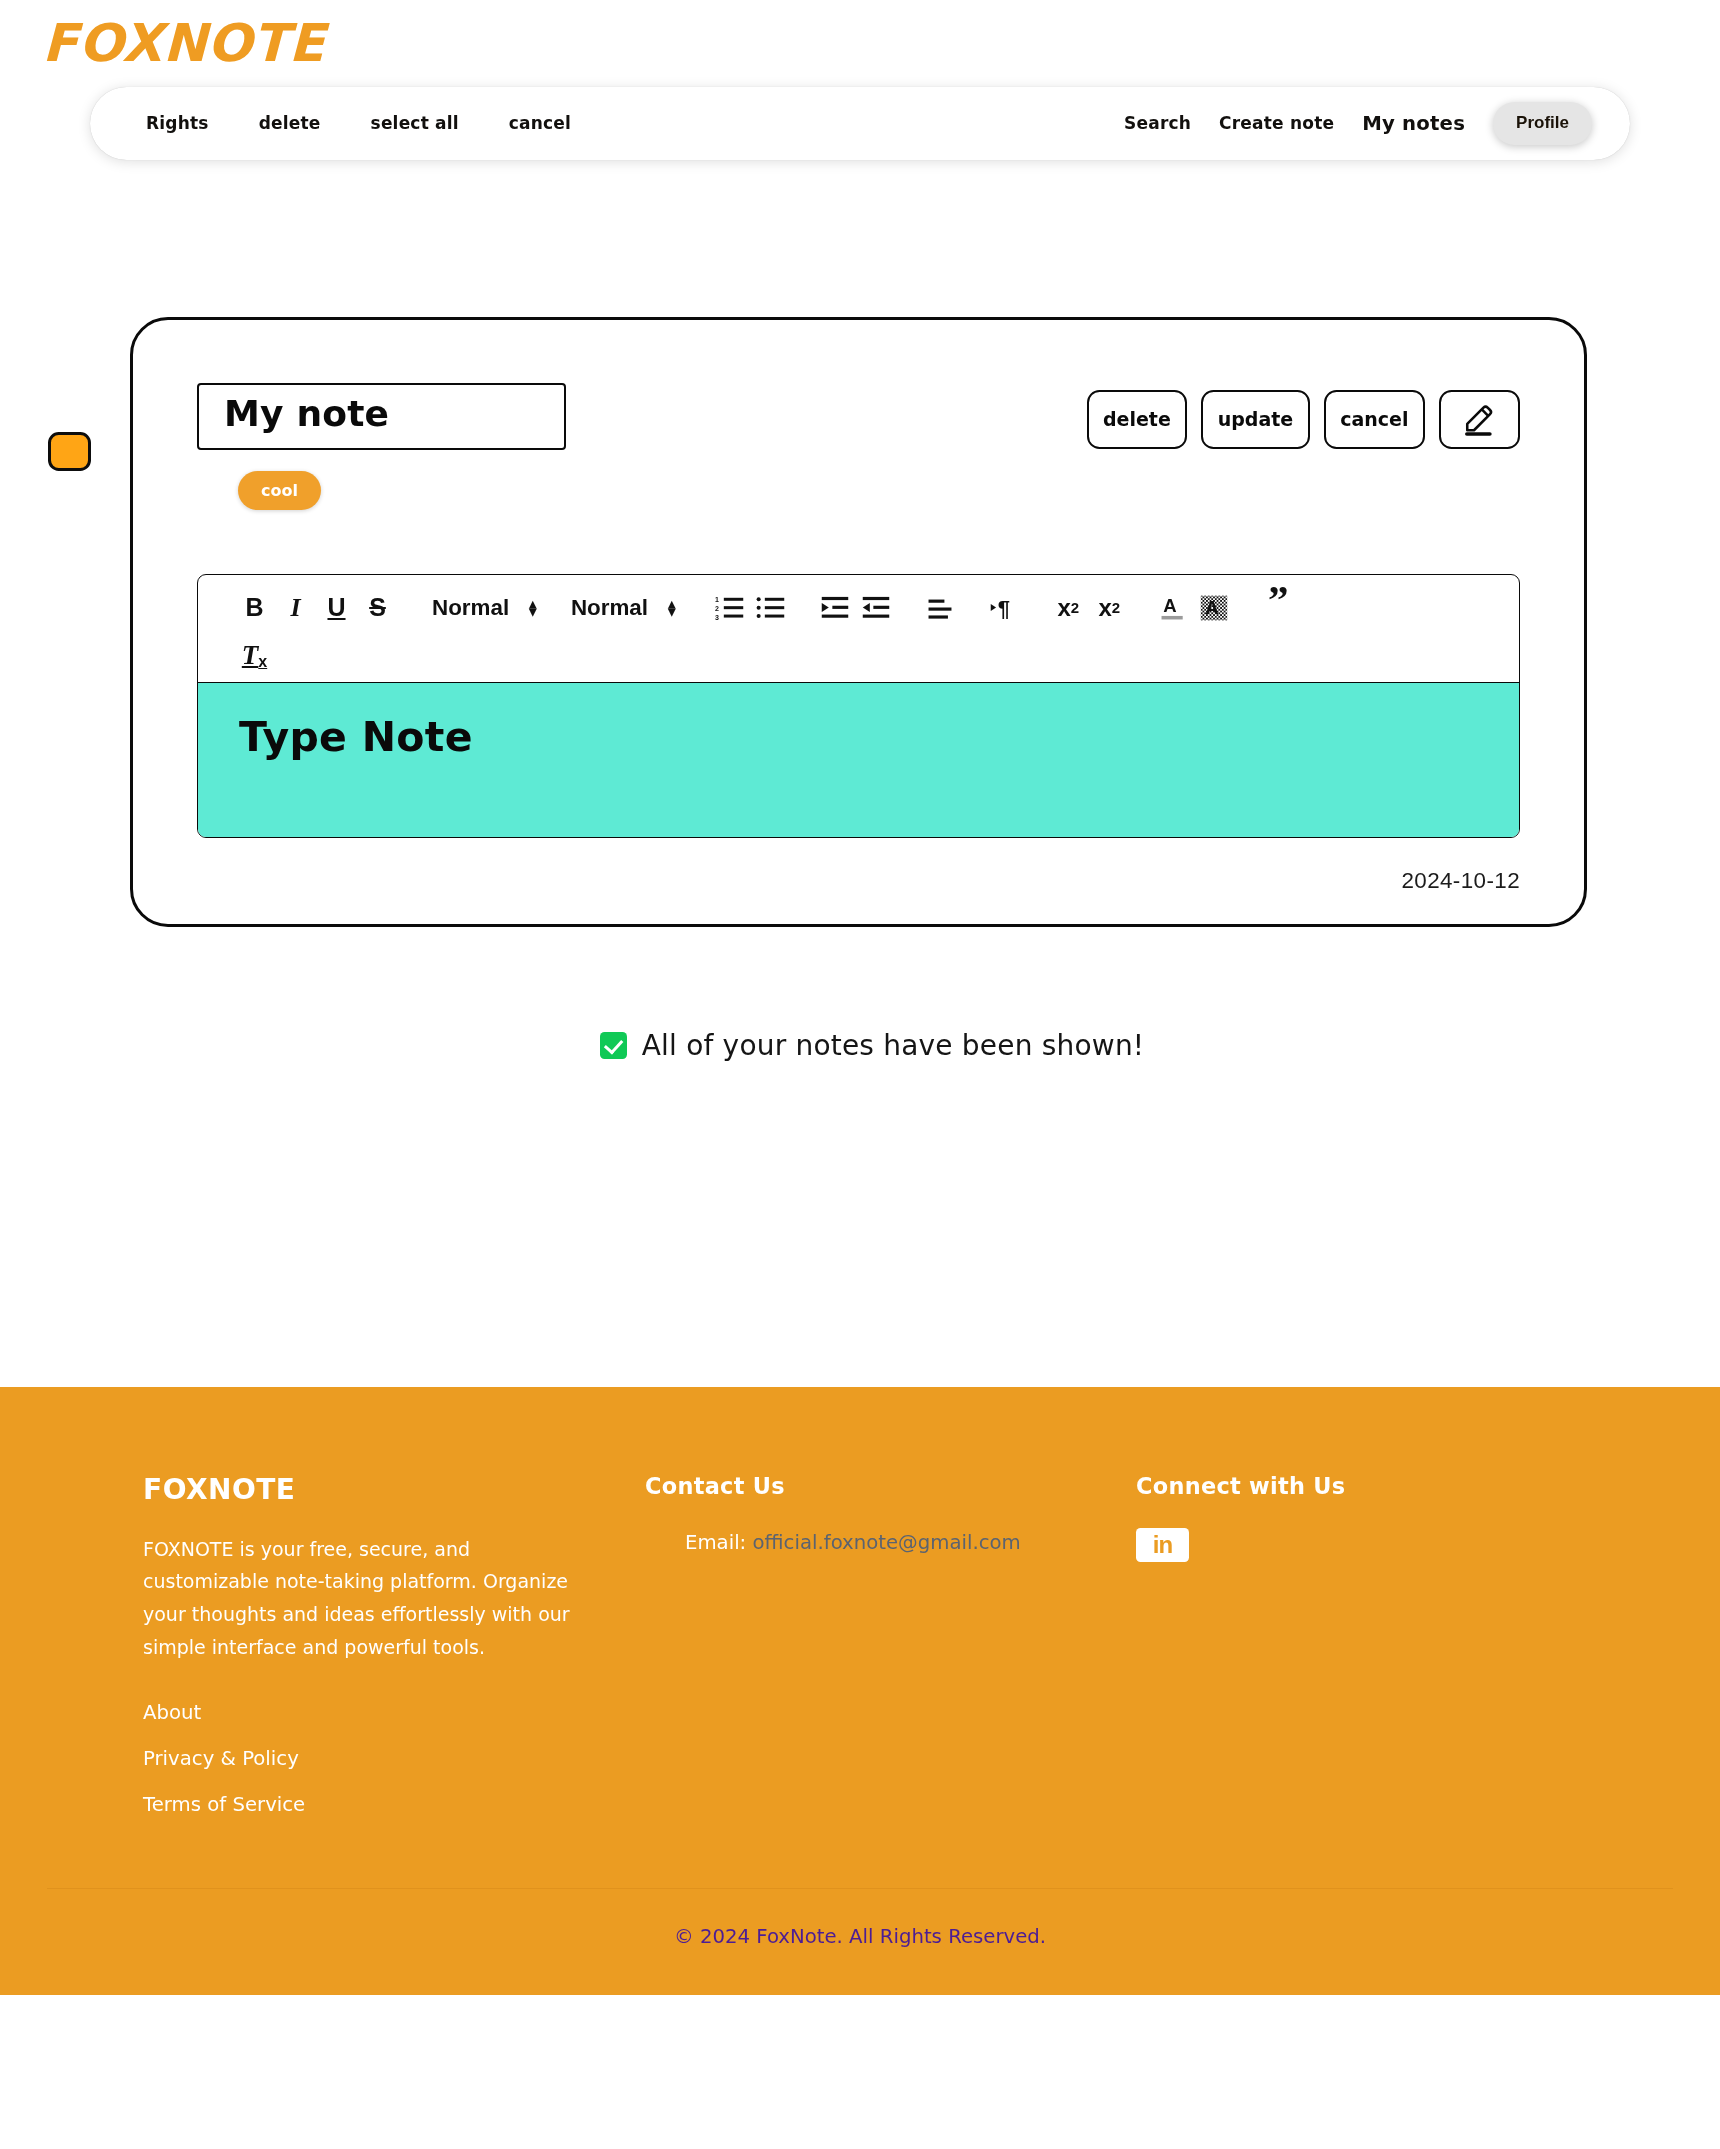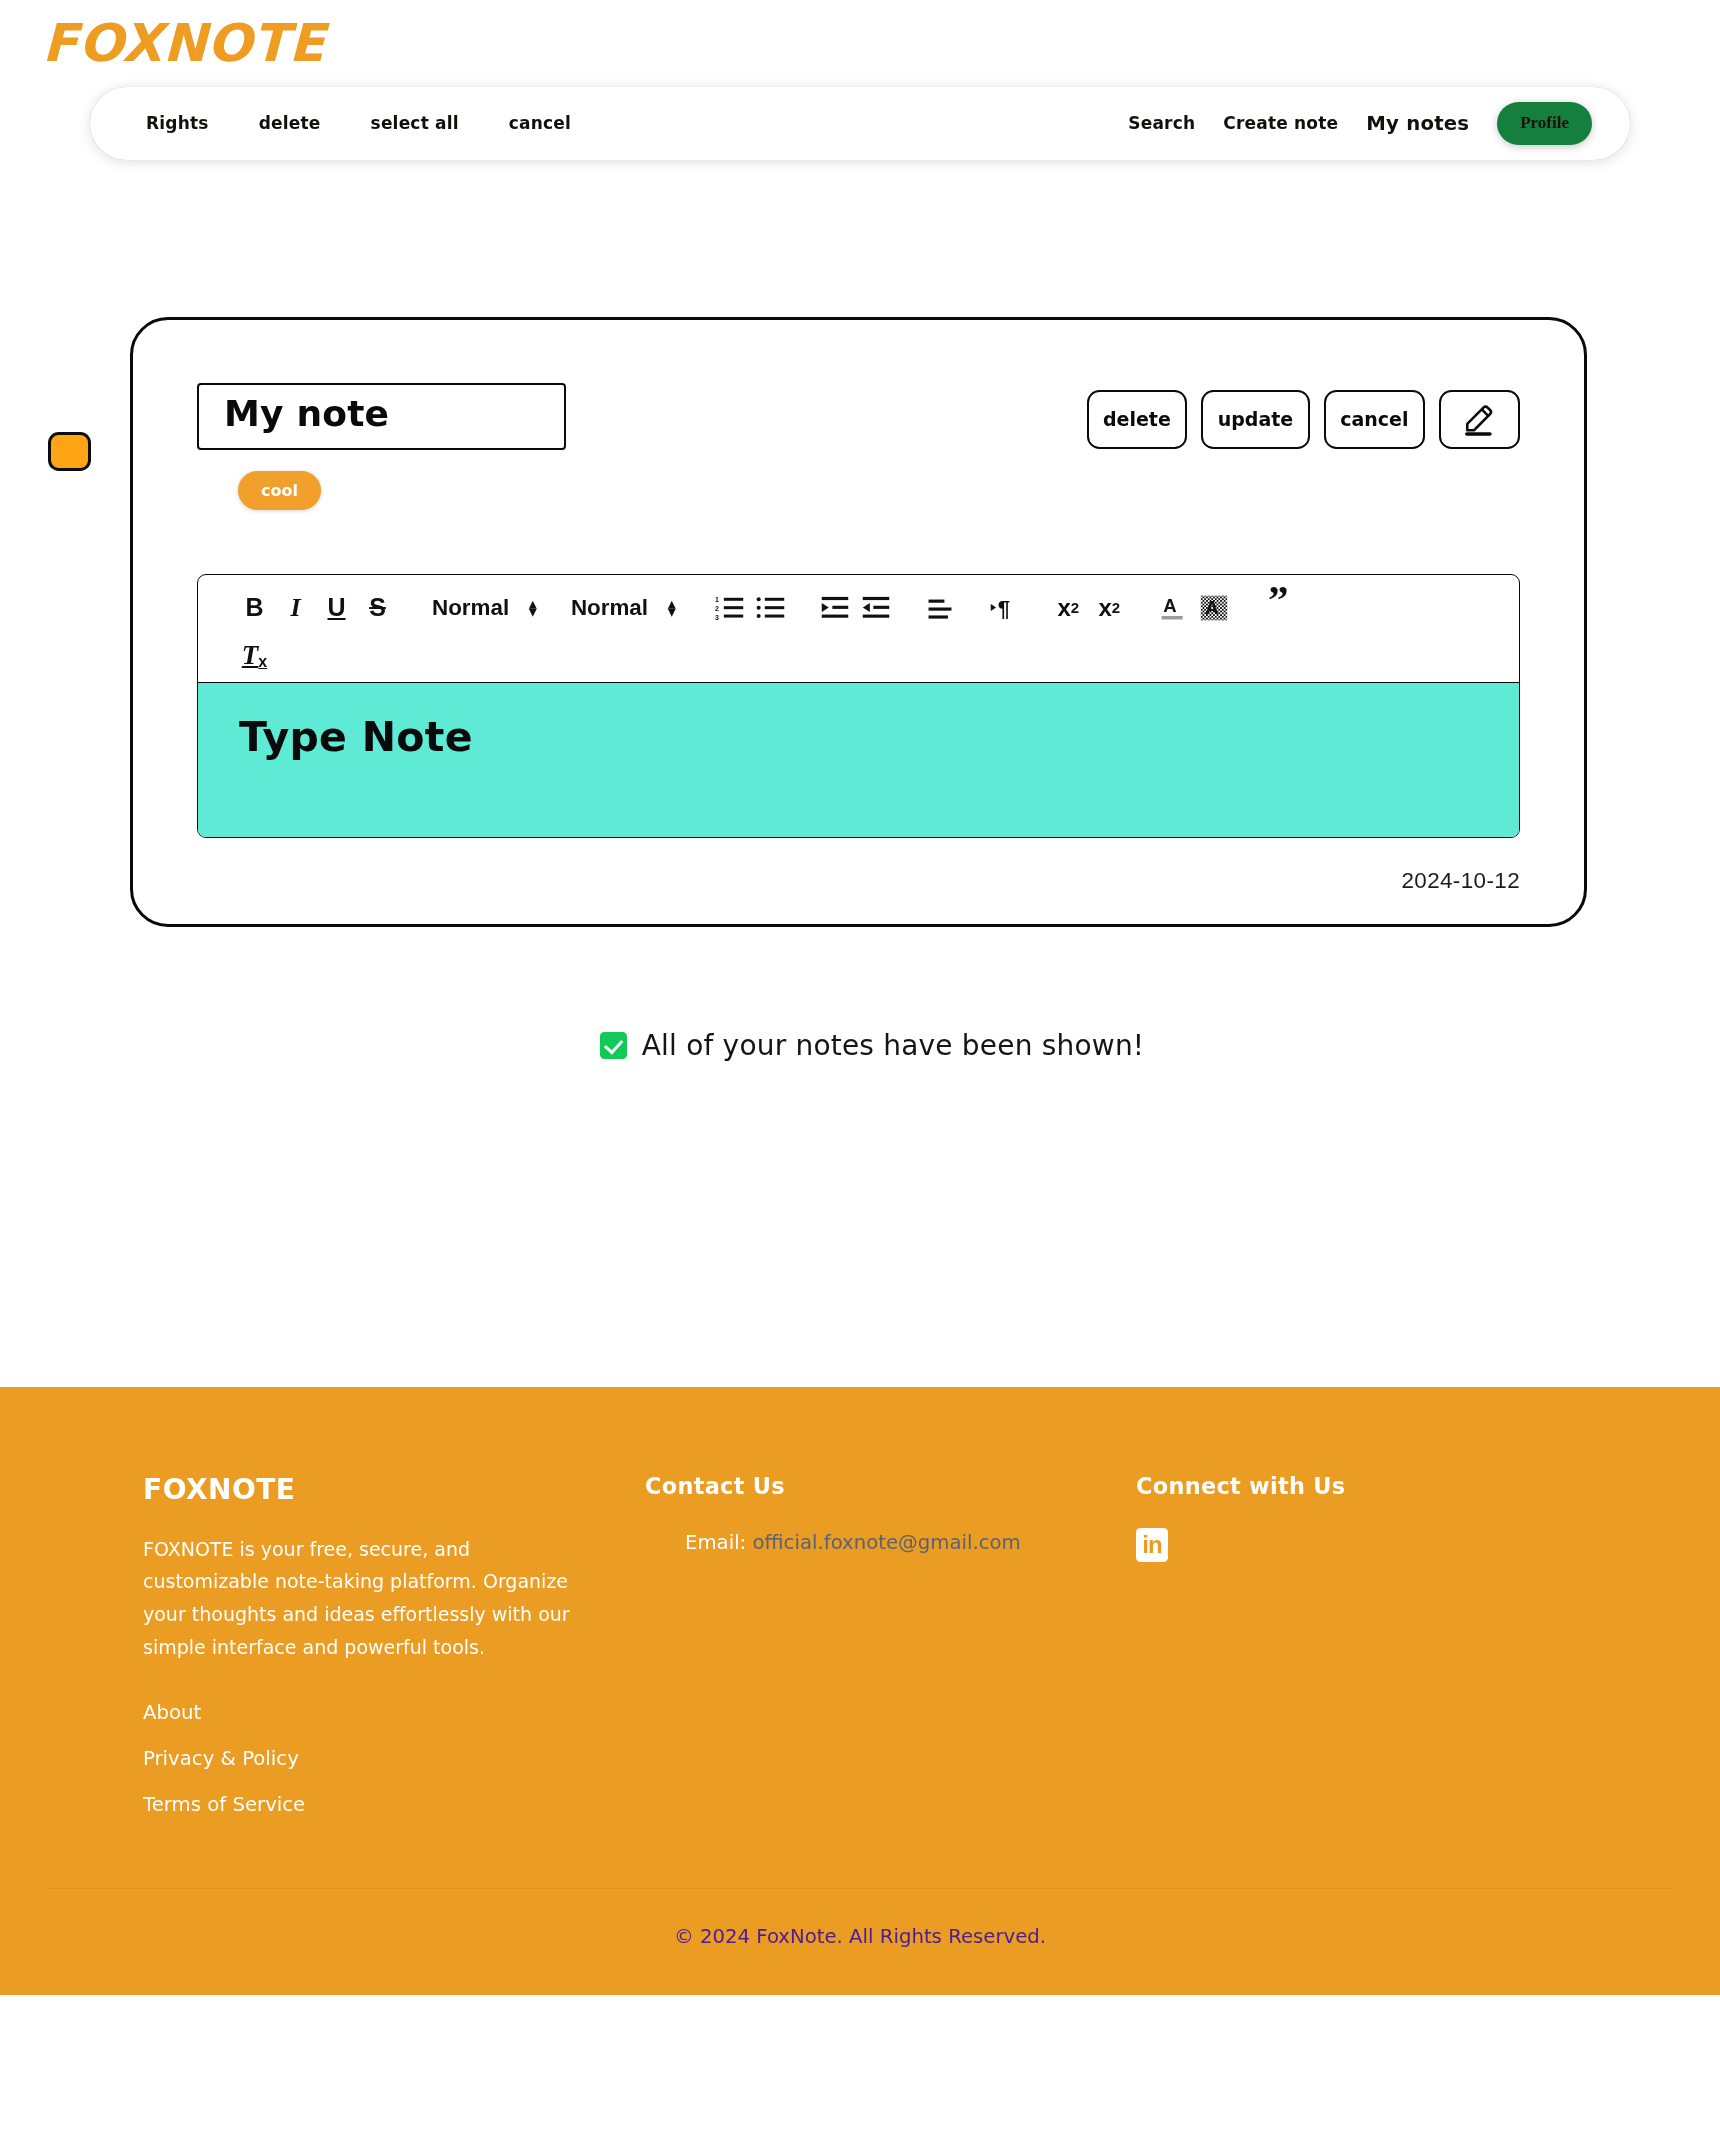--- a/index.html
+++ b/index.html
@@ -60,23 +60,23 @@
     color: #12100e;
     cursor: pointer;
     white-space: nowrap;
     letter-spacing: 0.2px;
   }
   .nav-link.em {
     font-size: 19.7px;
     font-weight: 700;
   }
   .profile-pill {
-    background: #15803d;
+    background: #e5e5e5;
     color: #1a1208;
-    font-family: Liberation Serif, serif;
+    font-family: Liberation Sans, sans-serif;
     font-size: 17px;
     font-weight: 700;
     border-radius: 25px;
     padding: 11.6px 23px;
     cursor: pointer;
     box-shadow: 0 1.8px 8px rgba(0,0,0,0.22);
     white-space: nowrap;
   }
 
   
@@ -414,21 +414,21 @@
   .f-email {
     color: #5b6370;
     cursor: pointer;
   }
   .f-social {
     margin-top: 29px;
     display: flex;
     gap: 12.5px;
   }
   .li-icon {
-    width: 32px;
+    width: 53px;
     height: 34px;
     background: #ffffff;
     border-radius: 4.5px;
     display: flex;
     align-items: center;
     justify-content: center;
     cursor: pointer;
   }
   .li-icon span {
     font-family: "Liberation Sans", sans-serif;

